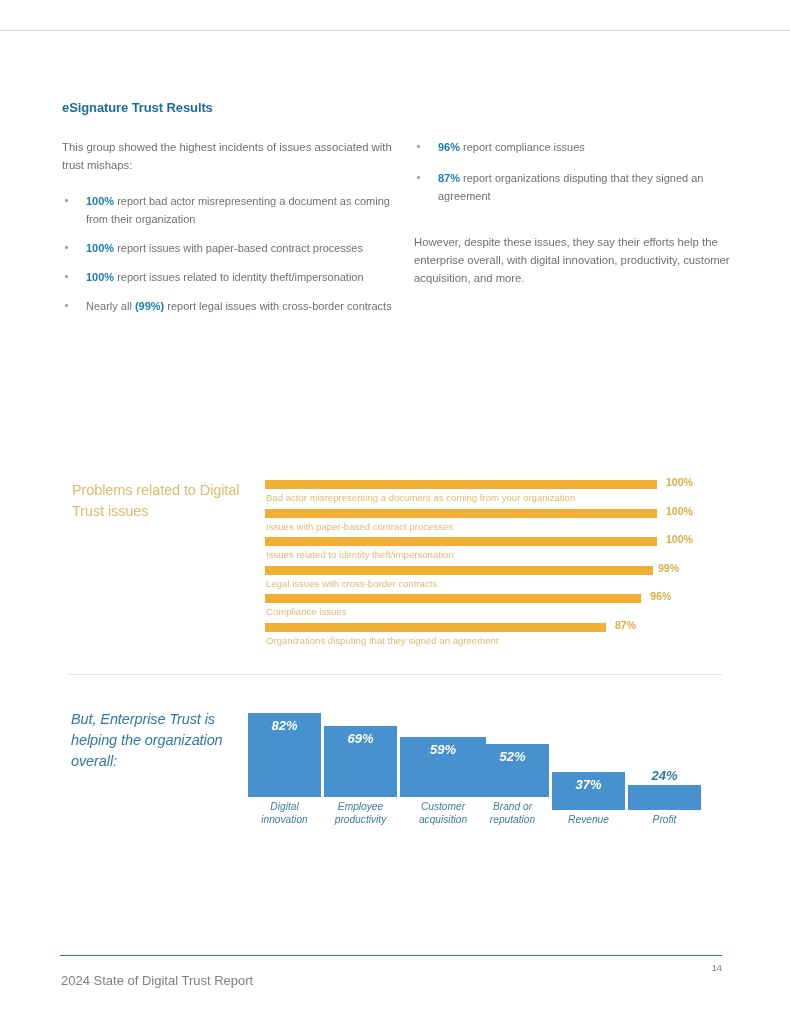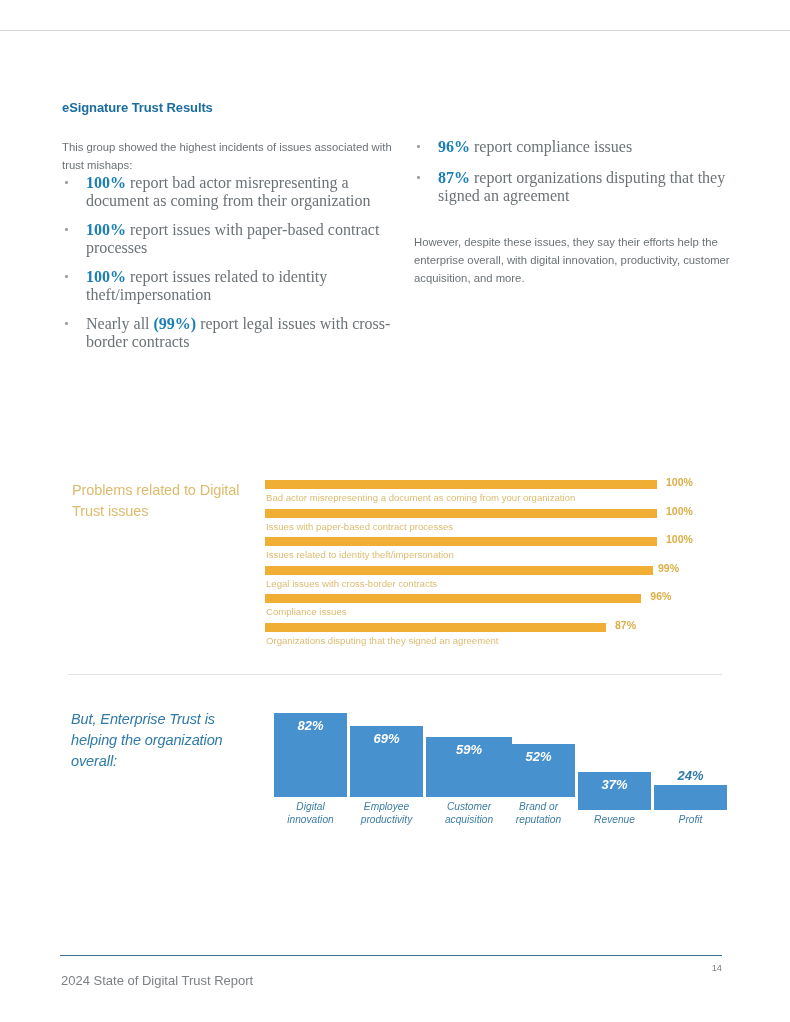--- a/index.html
+++ b/index.html
@@ -40,30 +40,29 @@
   .col-right { position: absolute; left: 414px; top: 138px; width: 330px; }
 
   .intro {
     font-size: 11.3px;
     line-height: 18px;
     color: #6b7276;
   }
 
   ul.bullets {
     list-style: none;
-    margin-top: 0;
+    margin-top: 18px;
   }
   ul.bullets li {
     position: relative;
     padding-left: 24px;
     margin-bottom: 11px;
-    font-size: 16px;
+    font-size: 11px;
     line-height: 18px;
     color: #6b7276;
-    font-family: Liberation Serif, serif;
   }
   ul.bullets li .dot {
     position: absolute;
     left: 3px; top: 7px;
     width: 2.5px; height: 2.5px;
     background: #9aa0a4;
     border-radius: 50%;
   }
   .pct { color: #1a7fb5; font-weight: bold; }
 
@@ -139,21 +138,21 @@
     position: absolute;
     left: 71px; top: 9px;
     width: 190px;
     font-size: 14.5px;
     line-height: 21px;
     color: #2f7aa8;
     letter-spacing: -0.1px;
   }
   .bbars {
     position: absolute;
-    left: 274px; top: 4px;
+    left: 248px; top: 4px;
     width: 470px; height: 122px;
   }
   .bbar-col {
     position: absolute;
     bottom: 0;
     width: 73px;
     text-align: center;
   }
   .bbar-plot { position: relative; height: 90px; }
   .bbar-rect {

